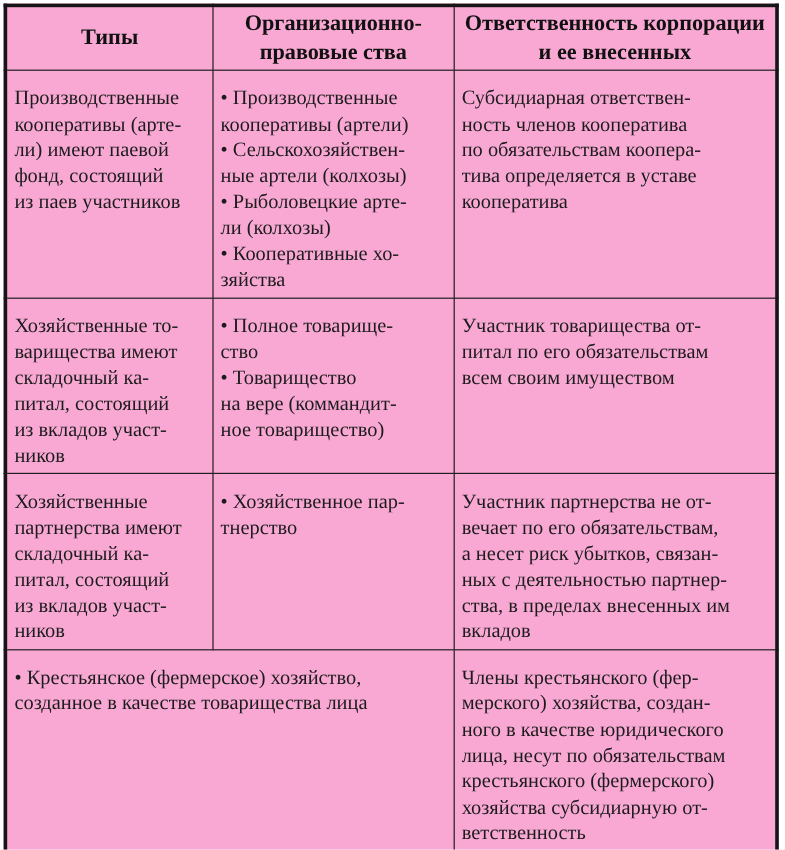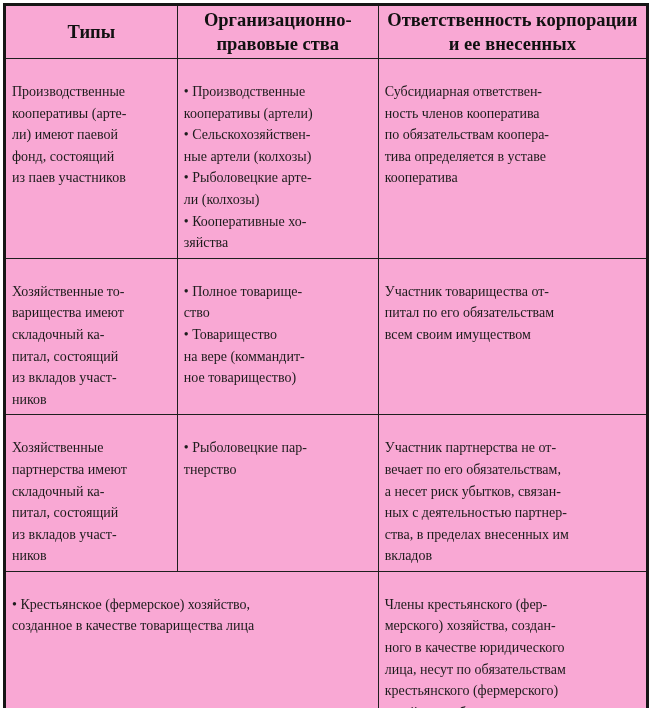--- a/index.html
+++ b/index.html
@@ -33,25 +33,25 @@
   table.doc-table th {
     font-size: 18.5px;
     line-height: 24px;
     font-weight: bold;
     text-align: center;
     vertical-align: middle;
     padding: 2px 3px;
     color: #111111;
   }
   table.doc-table td {
-    font-size: 14px;
+    font-size: 17px;
     line-height: 21.6px;
     vertical-align: top;
     text-align: left;
-    padding: 22px 5px 4px 6px;
+    padding: 12px 5px 4px 6px;
   }
   tr.row-header { height: 49px; }
   tr.row-1 { height: 188px; }
   tr.row-2 { height: 121px; }
   tr.row-3 { height: 143px; }
   tr.row-4 { height: 163px; }
 </style>
 </head>
 <body>
 
@@ -108,21 +108,21 @@
 питал по его обязательствам
 всем своим имуществом</td>
       </tr>
       <tr class="row-3">
         <td>Хозяйственные
 партнерства имеют
 складочный ка-
 питал, состоящий
 из вкладов участ-
 ников</td>
-        <td>• Рыболовецкие пар-
+        <td>• Хозяйственное пар-
 тнерство</td>
         <td>Участник партнерства не от-
 вечает по его обязательствам,
 а несет риск убытков, связан-
 ных с деятельностью партнер-
 ства, в пределах внесенных им
 вкладов</td>
       </tr>
       <tr class="row-4">
         <td colspan="2">• Крестьянское (фермерское) хозяйство,

